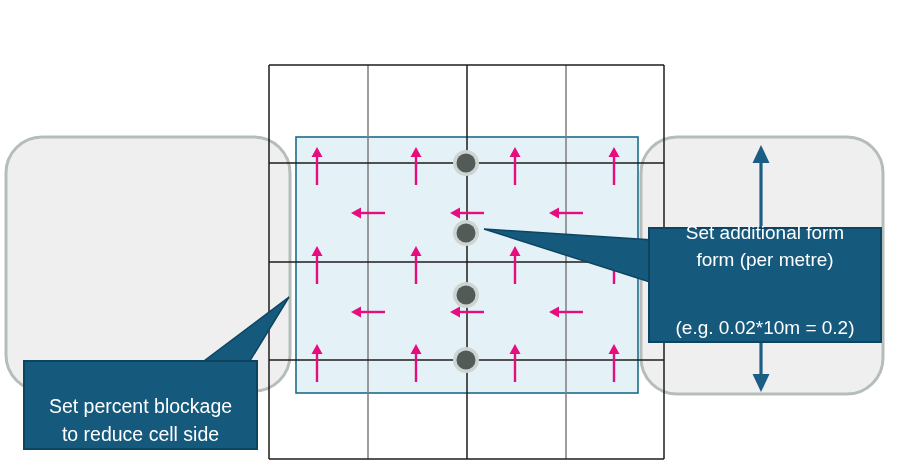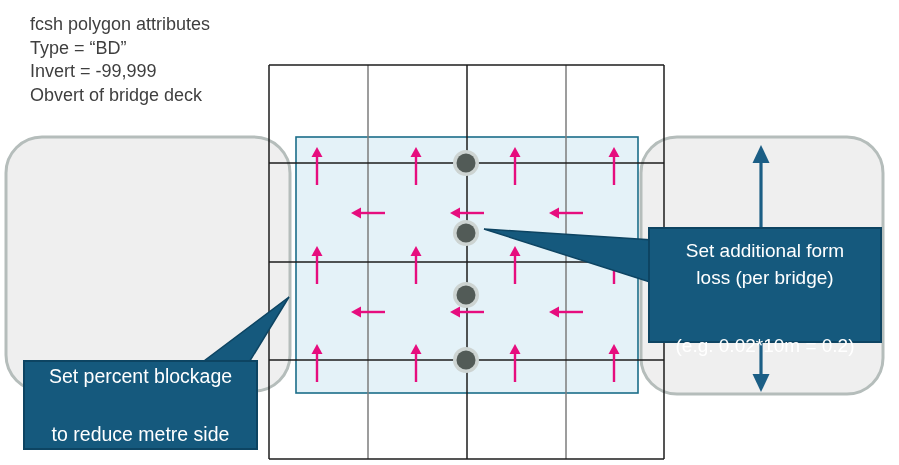--- a/index.html
+++ b/index.html
@@ -38,29 +38,29 @@
 
   .annotation {
     position:absolute; left:30px; top:13px;
     font-size:18px; line-height:23.5px; color:var(--text-gray);
     white-space:nowrap;
   }
   .callout {
     position:absolute; background:var(--callout-fill);
     border:2.5px solid var(--callout-border);
     color:#ffffff; text-align:center;
-    display:flex; flex-direction:column; justify-content:space-between;
+    display:flex; flex-direction:column; justify-content:flex-end;
   }
   .callout-left {
     left:23px; top:360px; width:235px; height:90px;
     font-size:19.5px; line-height:28px;
   }
   .callout-right {
     left:648px; top:227px; width:234px; height:116px;
-    font-size:19px; line-height:27px; justify-content:space-between; padding-top:8px;
+    font-size:19px; line-height:27px; justify-content:flex-end; padding-top:8px;
   }
   .callout-right .gap-above { margin-top:41px; }
 </style>
 </head>
 <body>
 
 <div id="stage">
 
   <svg id="diagram-svg" width="899" height="465" viewBox="0 0 899 465">
 
@@ -182,31 +182,25 @@
     <g>
       <line class="dbl-shaft" x1="761" y1="160" x2="761" y2="378"></line>
       <polygon class="dbl-head" points="761,145 752.5,163 769.5,163"></polygon>
       <polygon class="dbl-head" points="761,392 752.5,374 769.5,374"></polygon>
     </g>
 
     <polygon class="wedge" points="484,229 653,240 653,283"></polygon>
     <polygon class="wedge" points="289,297 200,364 248,364"></polygon>
   </svg>
 
-  <div class="annotation">
-    <div>fcsh polygon attributes</div>
-    <div>Type = “BD”</div>
-    <div>Invert = -99,999</div>
-    <div>Obvert of bridge deck</div>
-  </div>
 
   <div class="callout callout-left">
     <div>Set percent blockage</div>
-    <div>to reduce metre side</div>
+    <div>to reduce cell side</div>
   </div>
 
   <div class="callout callout-right">
     <div>Set additional form</div>
-    <div>loss (per bridge)</div>
+    <div>form (per metre)</div>
     <div class="gap-above">(e.g. 0.02*10m = 0.2)</div>
   </div>
 
 </div>
 
 </body></html>

